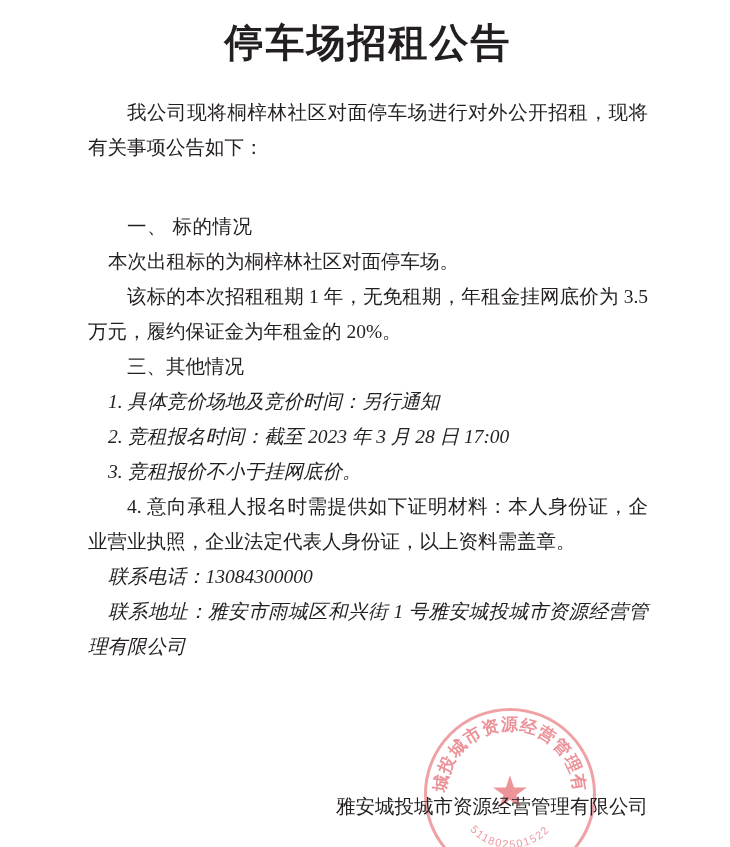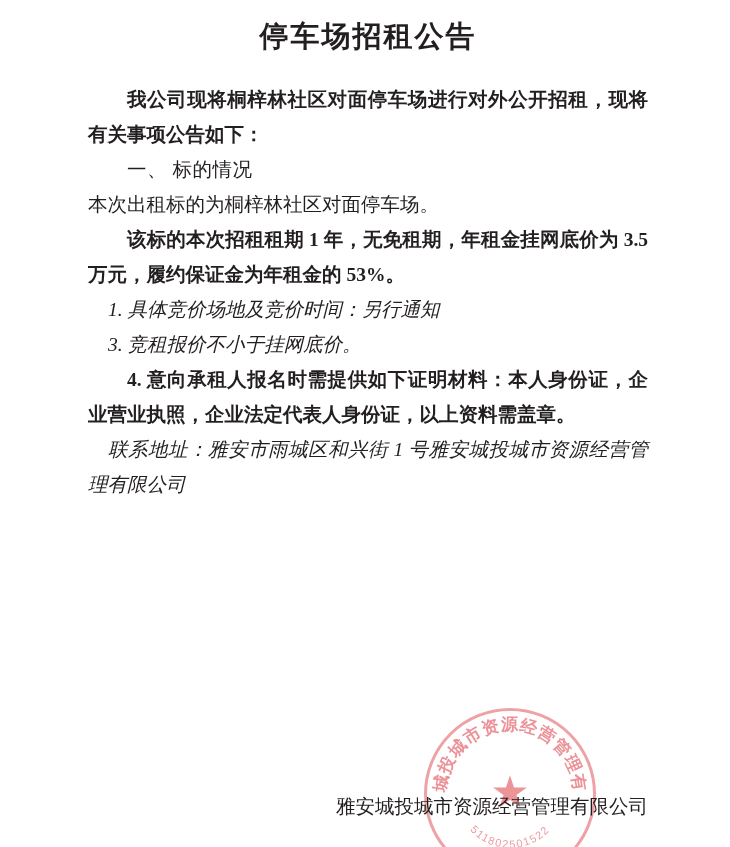--- a/index.html
+++ b/index.html
@@ -17,52 +17,53 @@
   }
   .page {
     position: relative;
     width: 730px;
     height: 847px;
     box-sizing: border-box;
     padding: 0 82px 0 88px;
   }
   .doc-title {
     text-align: center;
-    font-size: 29px;
+    font-size: 39px;
     font-weight: bold;
     letter-spacing: 2px;
     margin-top: 18px;
     margin-bottom: 26px;
     line-height: 1.3;
   }
   .para {
     font-size: 19.5px;
     line-height: 35px;
     text-align: justify;
     text-justify: inter-ideograph;
     margin: 0;
   }
   .indent-2 {
     text-indent: 39px;
-    font-weight: bold;
   }
   .indent-1 {
     text-indent: 20px;
     font-style: italic;
   }
   .indent-0 {
     text-indent: 0;
+    margin-left: 20px;
   }
   .section-head {
     font-size: 19.5px;
     line-height: 35px;
     text-indent: 39px;
   }
   .sp-wide {
     letter-spacing: 0.5px;
+    margin-top: 44px;
   }
   .signature-block {
     position: absolute;
     right: 82px;
     bottom: 40px;
     text-align: left;
     font-size: 19.5px;
     line-height: 36px;
   }
   .sig-line {
@@ -124,26 +125,29 @@
 
 <div class="page">
 
   <div class="doc-title">停车场招租公告</div>
 
   <p class="para indent-2">我公司现将桐梓林社区对面停车场进行对外公开招租，现将有关事项公告如下：</p>
 
   <div class="section-head sp-wide">一、  标的情况</div>
   <p class="para indent-0">本次出租标的为桐梓林社区对面停车场。</p>
 
-  <p class="para indent-2">该标的本次招租租期 1 年，无免租期，年租金挂网底价为 3.5 万元，履约保证金为年租金的 53%。</p>
+  <p class="para indent-2">该标的本次招租租期 1 年，无免租期，年租金挂网底价为 3.5 万元，履约保证金为年租金的 20%。</p>
 
+  <div class="section-head">三、其他情况</div>
   <p class="para indent-1">1. 具体竞价场地及竞价时间：另行通知</p>
+  <p class="para indent-1">2. 竞租报名时间：截至 2023 年 3 月 28 日 17:00</p>
   <p class="para indent-1">3. 竞租报价不小于挂网底价。</p>
   <p class="para indent-2">4. 意向承租人报名时需提供如下证明材料：本人身份证，企业营业执照，企业法定代表人身份证，以上资料需盖章。</p>
 
+  <p class="para indent-1">联系电话：13084300000</p>
   <p class="para indent-1">联系地址：雅安市雨城区和兴街 1 号雅安城投城市资源经营管理有限公司</p>
 
   <div class="seal">
     <div class="ring"></div>
     <div class="star">★</div>
     <svg width="172" height="172" viewBox="0 0 172 172">
       <defs>
         <path id="sealArcTop" d="M 22,86 A 64,64 0 0 1 150,86"></path>
         <path id="sealArcBottom" d="M 32,86 A 54,54 0 0 0 140,86"></path>
       </defs>

